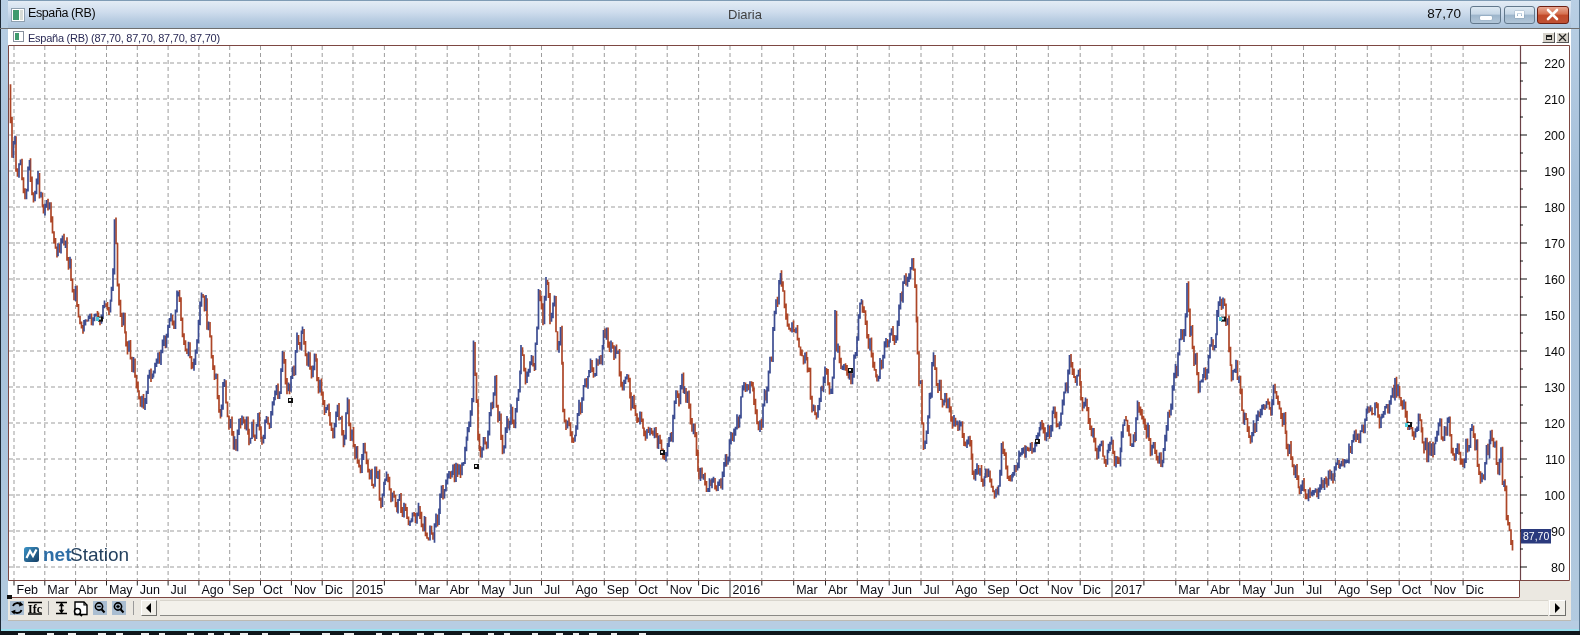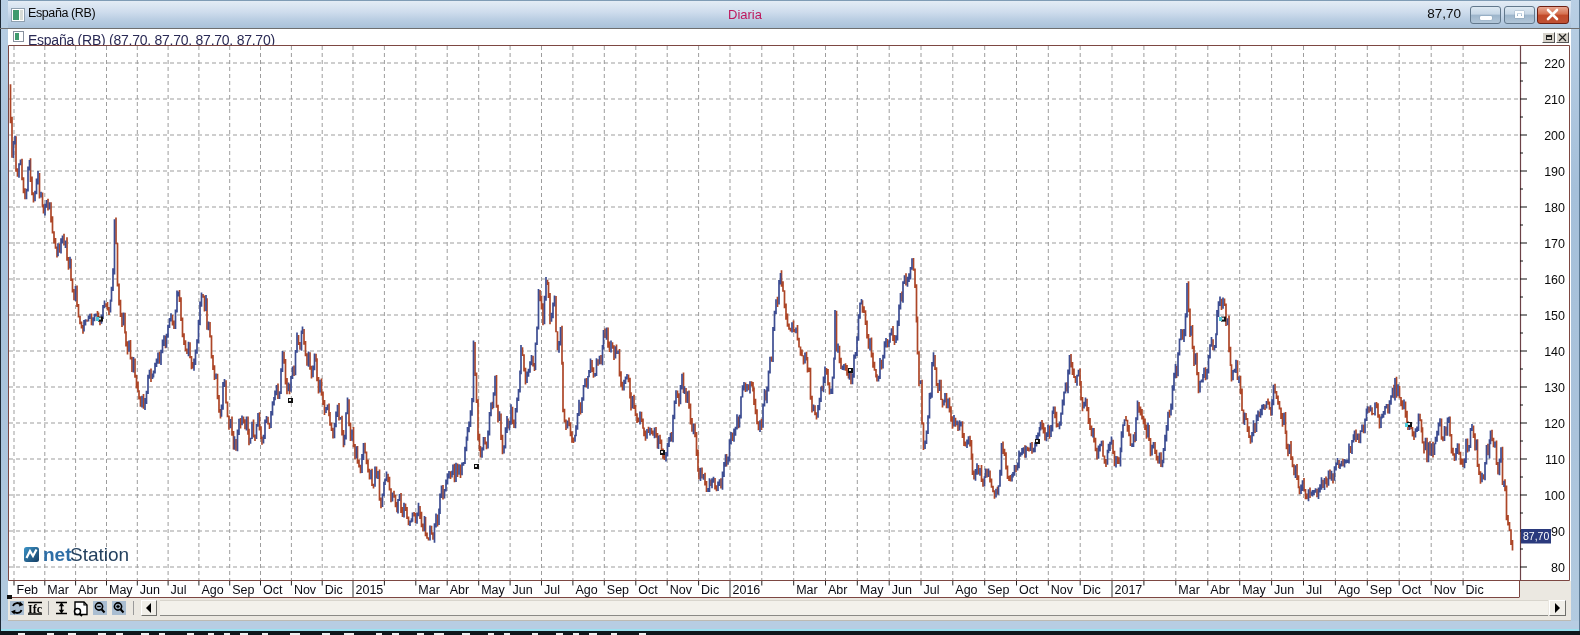--- a/index.html
+++ b/index.html
@@ -1,26 +1,26 @@
 <!DOCTYPE html>
 <html><head><meta charset="utf-8">
 <style>
 *{margin:0;padding:0;box-sizing:border-box}
 html,body{width:1580px;height:635px;overflow:hidden;font-family:"Liberation Sans",sans-serif;background:#fff}
 .abs{position:absolute}
 #titlebar{left:0;top:0;width:1580px;height:28px;
  background:linear-gradient(#e3ecf5 0%,#cfdded 40%,#b9cde2 70%,#a9c1d9 100%);
  border-top:1px solid #7f9cb5}
 #ttxt{left:28px;top:6px;font-size:12.5px;font-weight:normal;color:#0a0a0a;letter-spacing:-0.4px}
-#diaria{left:728px;top:7px;font-size:13px;color:#be185d}
+#diaria{left:728px;top:7px;font-size:13px;color:#404040}
 #pricetop{left:1391px;top:6px;width:70px;text-align:right;font-size:13.5px;color:#0a0a0a}
 
 #graysep{left:0;top:28px;width:1580px;height:1px;background:#6e6e6e}
 #substrip{left:8px;top:29px;width:1563px;height:16px;background:#fff}
-#subtxt{left:28px;top:32px;font-size:14px;color:#2a2a55;letter-spacing:-0.25px}
+#subtxt{left:28px;top:32px;font-size:11px;color:#2a2a55;letter-spacing:-0.25px}
 #plotbg{left:8px;top:45px;width:1562px;height:536px;background:#fff}
 #xstrip{left:8px;top:581px;width:1512px;height:17px;background:#fff}
 #rgray{left:1520px;top:581px;width:51px;height:17px;background:#ebe8e1}
 #toolbar{left:8px;top:598px;width:1563px;height:23px;background:#ebe8e1}
 #tbline{left:8px;top:620px;width:1563px;height:1px;background:#bdbab2}
 #bluebottom{left:1px;top:621px;width:1578px;height:9px;background:#b7cde3}
 #cyanline{left:1px;top:629px;width:1578px;height:2px;background:#9ce1ef}
 #darkbottom{left:0;top:631px;width:1580px;height:4px;background:#10171c}
 #lborder{left:1px;top:0;width:7px;height:631px;background:linear-gradient(#b9cfe4,#a5c0da 30%,#abc4dc 70%,#b3cbe0)}
 #lline{left:0;top:0;width:1px;height:631px;background:#1c2733}

